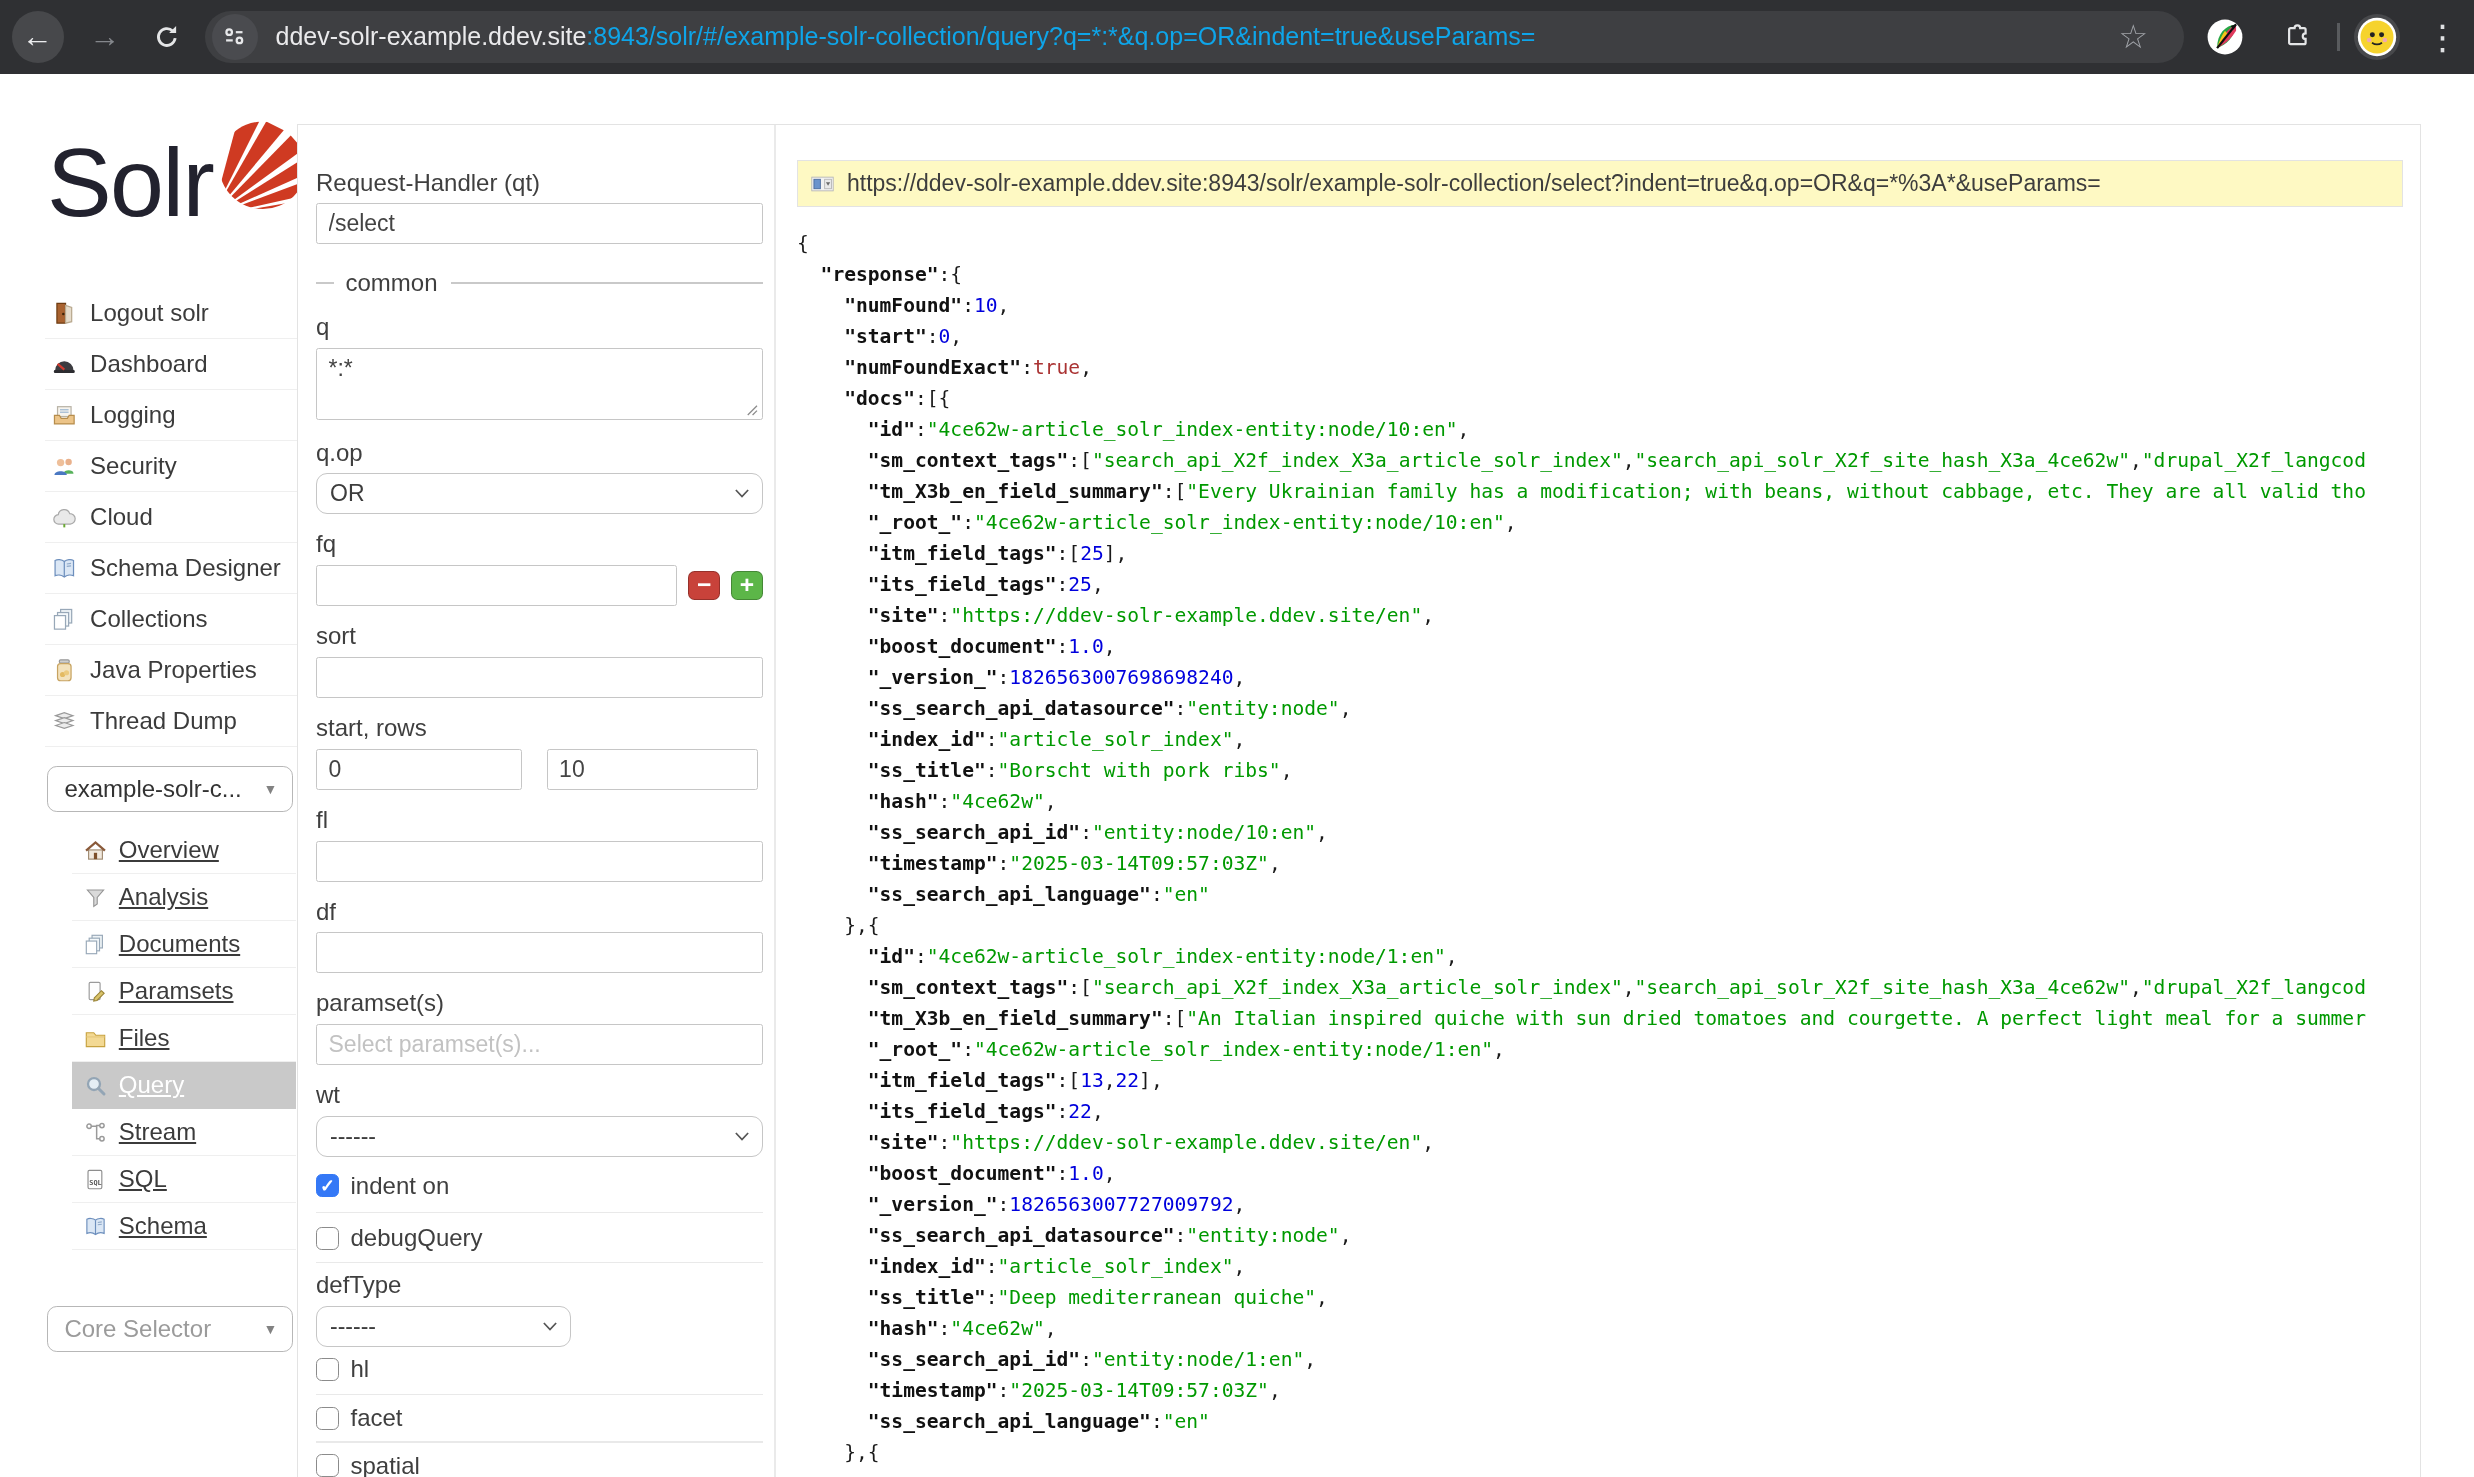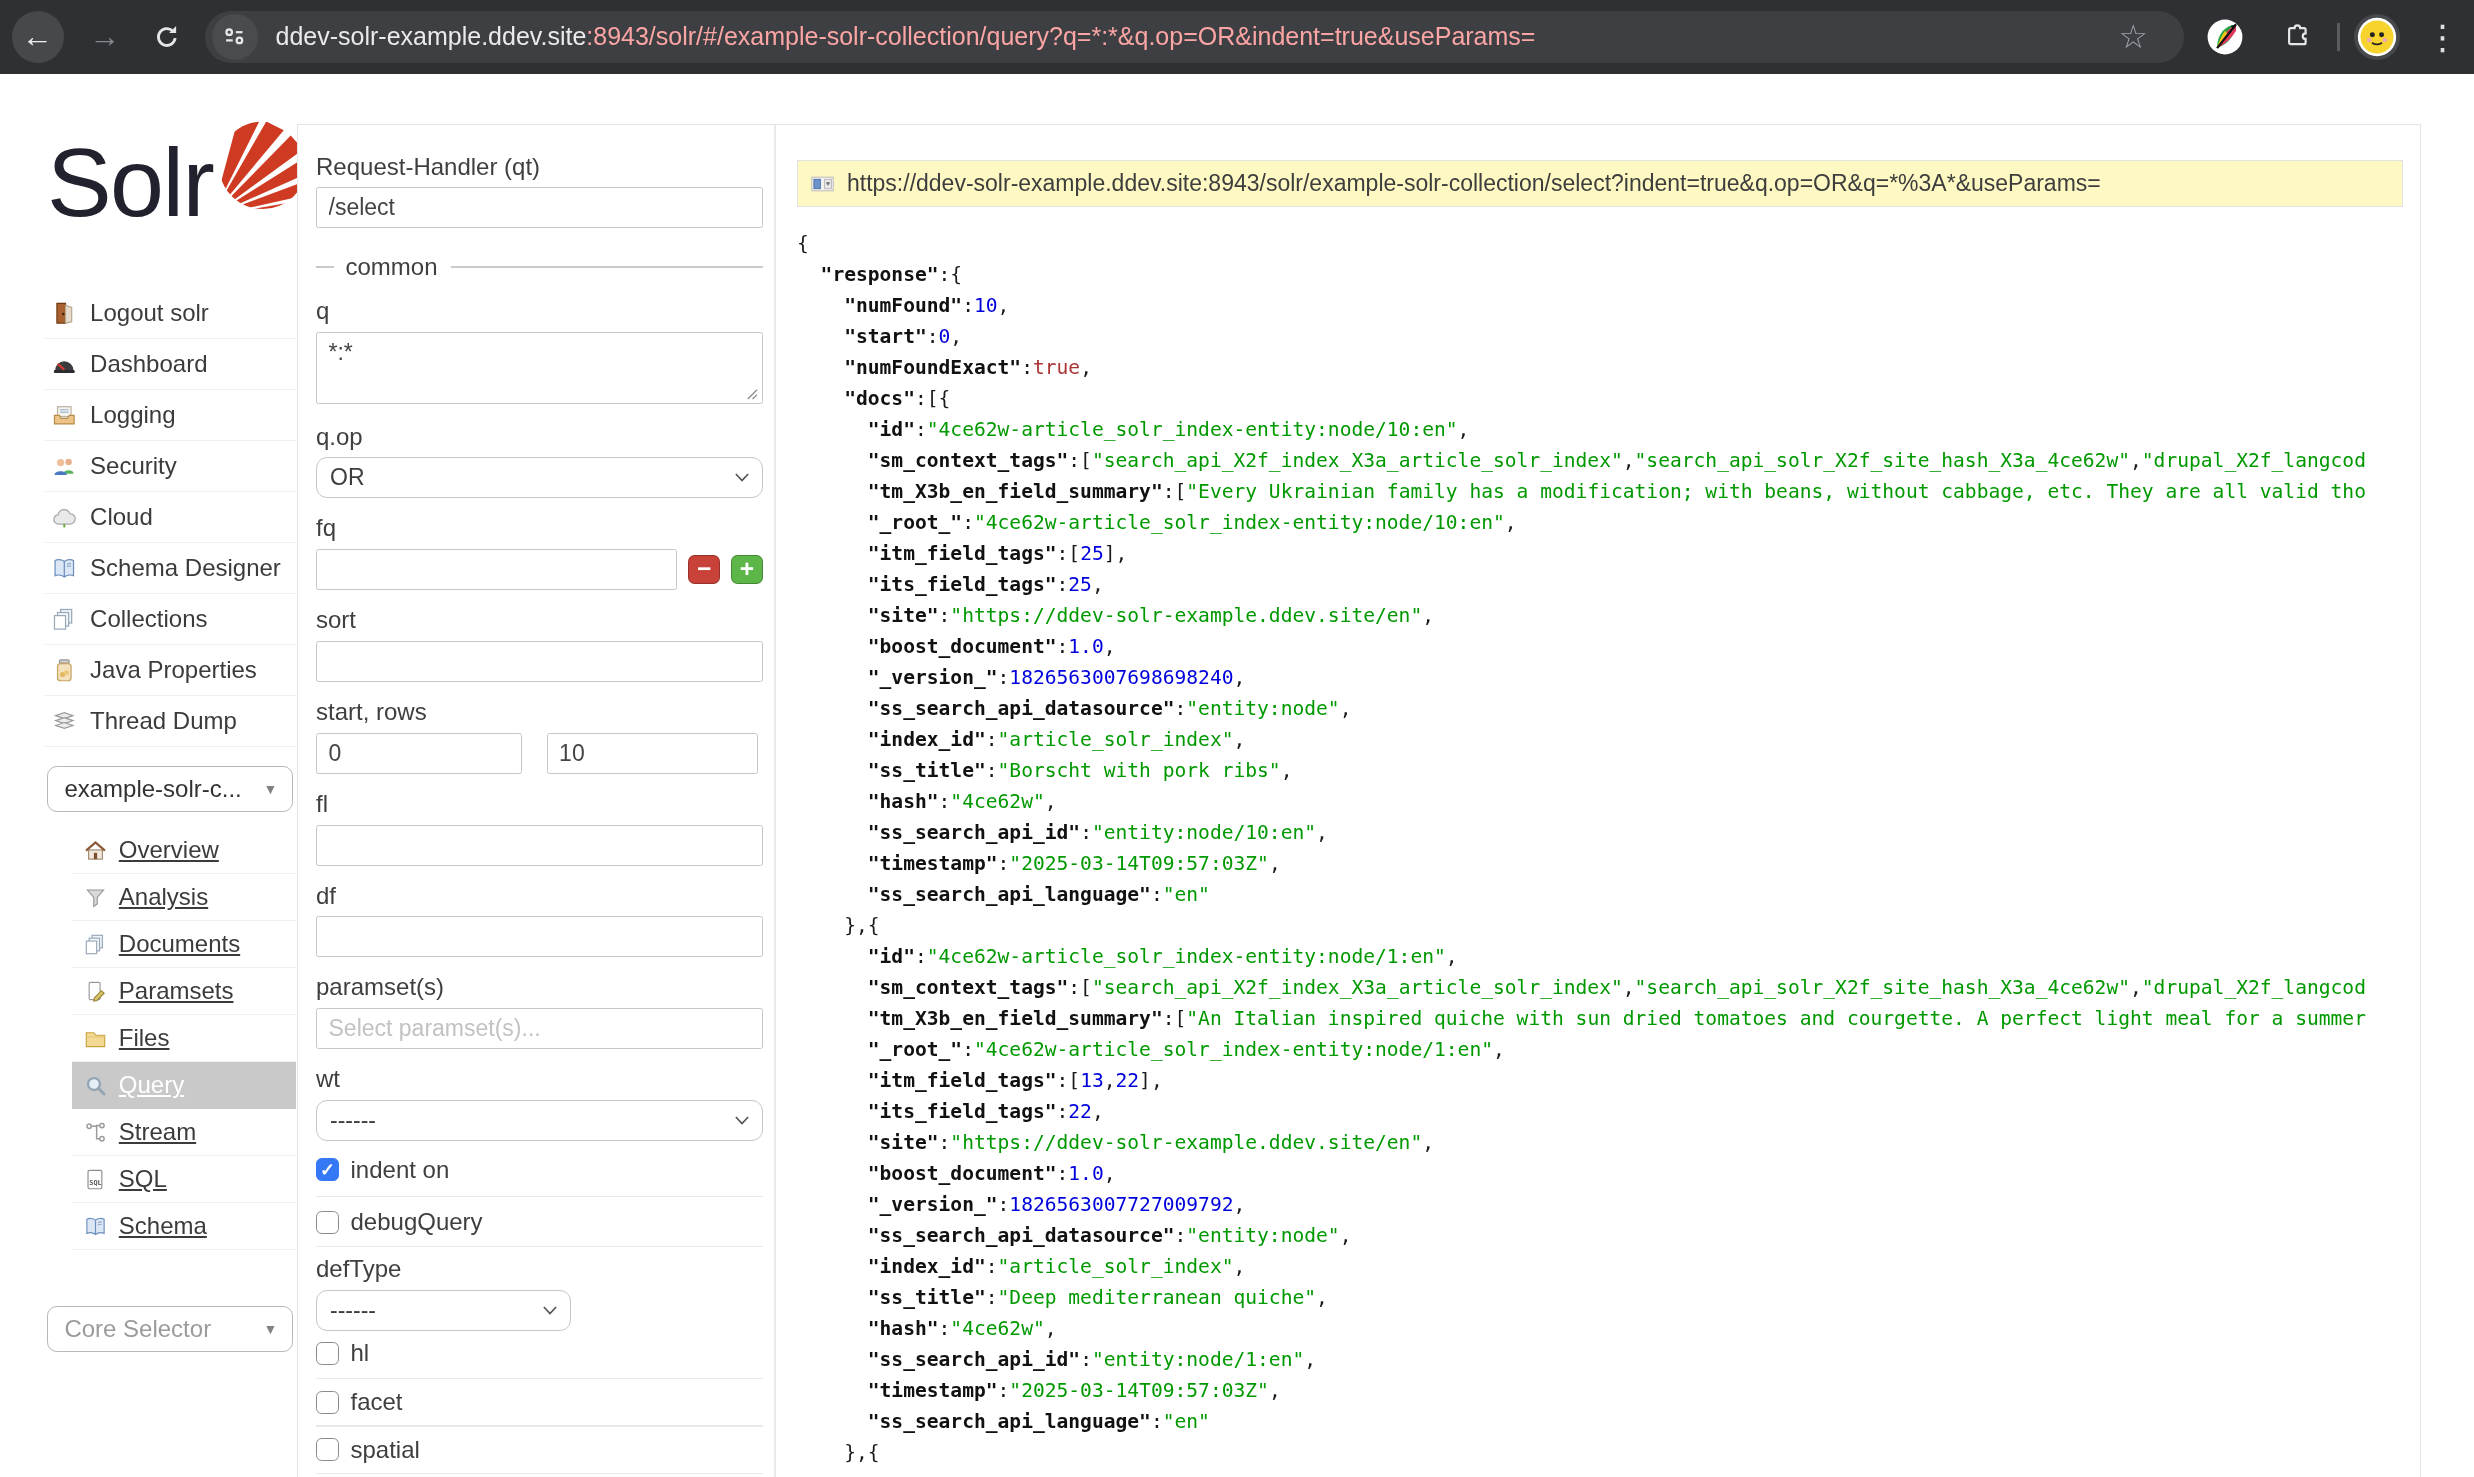--- a/index.html
+++ b/index.html
@@ -13,21 +13,21 @@
     display:flex; align-items:center; justify-content:center; font-size:31px; color:#ececee; }
   #back-btn { left:11.5px; background:#47484b; }
   #fwd-btn { left:79px; color:#84878c; }
   #reload-btn { left:141px; }
   #omnibox { position:absolute; left:205px; top:10.6px; width:1979px; height:52px;
     background:#3e3f42; border-radius:26px; display:flex; align-items:center; }
   #tune-wrap { width:46px; height:46px; margin-left:6.5px; border-radius:50%; background:#4a4b4f;
     display:flex; align-items:center; justify-content:center; flex:0 0 auto; }
   #url-text { margin-left:18px; font-size:25px; white-space:nowrap; overflow:hidden; }
   #url-text .host { color:#eaeaec; }
-  #url-text .rest { color:#fca5a5; }
+  #url-text .rest { color:#0ea5e9; }
   #star-btn { position:absolute; right:36px; top:0; height:52px; display:flex; align-items:center;
     font-size:33px; color:#a0a3a8; }
   .bar-icon { position:absolute; top:10.6px; height:52px; display:flex; align-items:center; justify-content:center; }
   #ext-feather { left:2201px; width:47px; }
   #puzzle-btn { left:2273px; width:47px; }
   #bar-sep { position:absolute; left:2337px; top:23px; width:2.5px; height:28px; background:#595b5e; }
   #avatar-btn { left:2350px; width:54px; }
   #kebab-btn { left:2422px; width:41px; font-size:34px; color:#dfe0e2; }
 
   
@@ -56,21 +56,21 @@
   .s-icon svg { width:100%; height:100%; }
 
   
   #content { position:absolute; left:297px; top:124px; width:2124px; height:1391px;
     border:1.6px solid #e3e3e3; background:#fff; }
   #col-divider { position:absolute; left:476px; top:0; width:1.6px; height:1391px; background:#eaeaea; }
 
   
   #form-col { position:absolute; left:18px; top:29.5px; width:447px; }
   .f-label { font-size:24px; color:#3f3f3f; line-height:24.6px; margin-top:18px; margin-bottom:8.2px; }
-  .f-label:first-child { margin-top:0; }
+  .f-label:first-child { margin-top:16px; }
   .f-input { width:100%; height:41px; border:1.6px solid #c6c6c6; border-radius:2.5px;
     font-size:23px; color:#444; padding:0 11.5px; font-family:"Liberation Sans", sans-serif; background:#fff; }
   .f-input::placeholder { color:#c2c2c2; }
   #legend-row { display:flex; align-items:center; margin-top:24.6px; font-size:24px; color:#3f3f3f; }
   #legend-row .dash { width:18px; height:1.6px; background:#c9c9c9; margin-right:11.5px; }
   #legend-row .rule { flex:1; height:1.6px; background:#c9c9c9; margin-left:13px; }
   #q-wrap { position:relative; margin-top:8.2px; }
   #q-area { width:100%; height:72px; border:1.6px solid #c6c6c6; border-radius:2.5px; resize:none;
     font-size:23px; color:#444; padding:6.5px 11.5px; font-family:"Liberation Sans", sans-serif; }
   #q-resize { position:absolute; right:4.9px; bottom:6.5px; }

